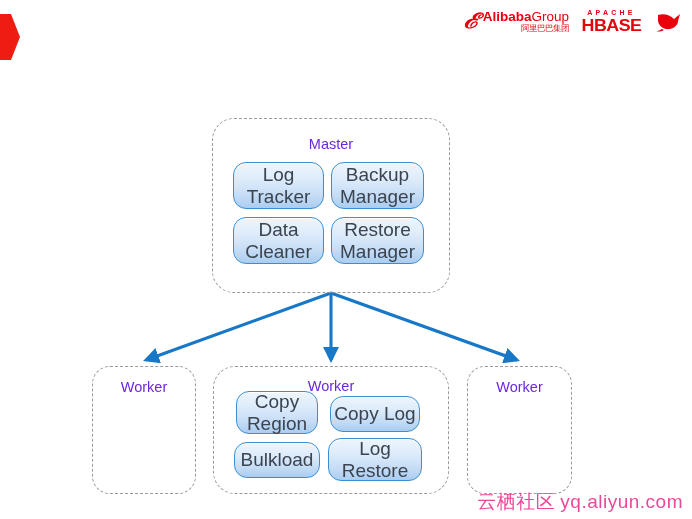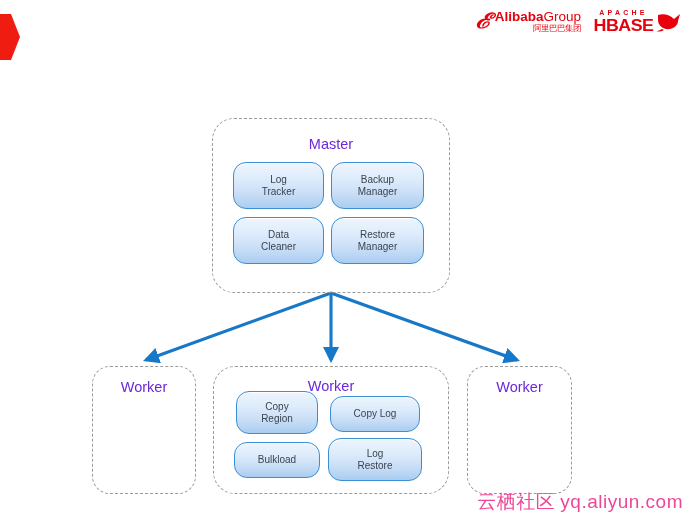--- a/index.html
+++ b/index.html
@@ -76,21 +76,21 @@
   #alibaba-cn {
     font-size: 8.5px;
     letter-spacing: -0.5px;
     text-align: right;
     white-space: nowrap;
     line-height: 1.1;
   }
   #hbase-logo {
     display: flex;
     align-items: center;
-    gap: 4px;
+    gap: 16px;
     color: #e8000d;
   }
   #hbase-wordblock { line-height: 1; text-align: center; }
   #hbase-apache {
     font-size: 7px;
     letter-spacing: 3.2px;
     font-weight: bold;
     white-space: nowrap;
     line-height: 1;
     margin-bottom: 1px;
@@ -147,21 +147,21 @@
     position: absolute;
     box-sizing: border-box;
     border: 1.3px solid #3a8fd4;
     border-radius: 13px;
     background: linear-gradient(to bottom,
                 #eef5fd 0%,
                 #dcebfb 38%,
                 #c5dcf5 72%,
                 #aacdf0 100%);
     color: #3b4450;
-    font-size: 10px;
+    font-size: 19px;
     line-height: 1.12;
     text-align: center;
     display: flex;
     align-items: center;
     justify-content: center;
     box-shadow: inset 0 1px 0 rgba(255,255,255,0.85);
     white-space: pre-line;
   }
 
   

